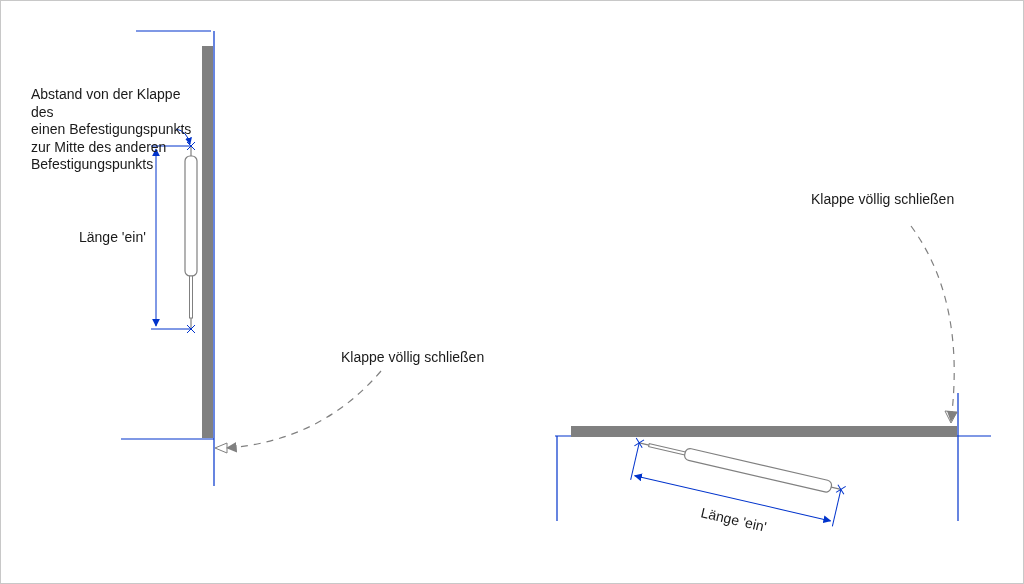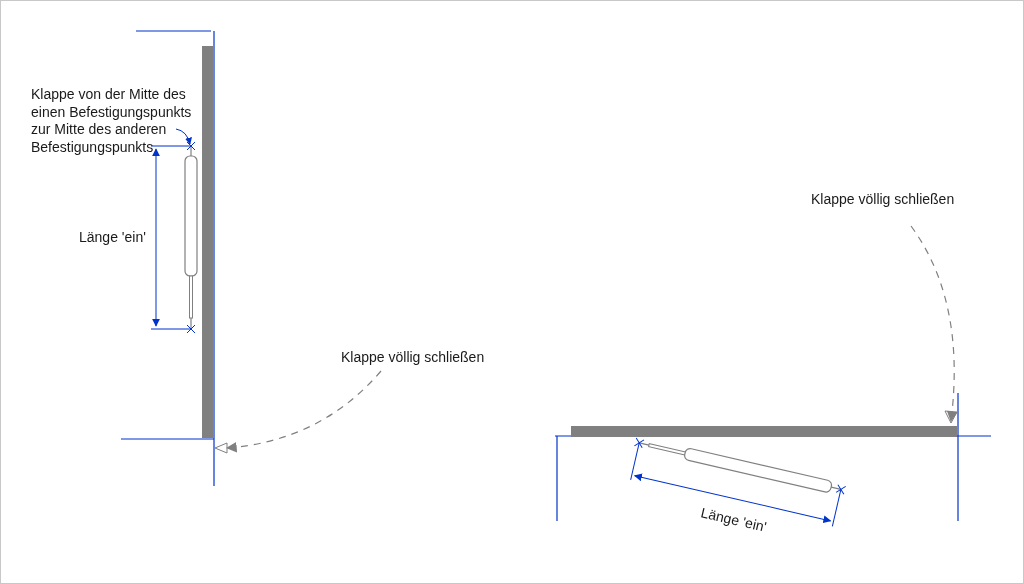--- a/index.html
+++ b/index.html
@@ -114,21 +114,21 @@
         <line x1="82" y1="0" x2="82" y2="38"></line>
         <line x1="-122" y1="33" x2="79" y2="33" marker-start="url(#arrBlue)" marker-end="url(#arrBlue)"></line>
       </g>
 
       <path d="M910,225 Q965,300 950,420" fill="none" stroke="#808080" stroke-width="1.2" stroke-dasharray="7 6" marker-end="url(#arrGrey)"></path>
 
       <path d="M950,422 L944,410 L956,411 Z" fill="none" stroke="#808080" stroke-width="1"></path>
     </g>
   </svg>
 
-  <div class="label" style="left:30px; top:85px; width:170px;">Klappe von der Mitte des
+  <div class="label" style="left:30px; top:85px; width:170px;">Abstand von der Klappe des
 einen Befestigungspunkts
 zur Mitte des anderen
 Befestigungspunkts</div>
 
   <div class="label" style="left:78px; top:228px;">Länge 'ein'</div>
 
   <div class="label" style="left:340px; top:348px;">Klappe völlig schließen</div>
 
   <div class="label" style="left:810px; top:190px;">Klappe völlig schließen</div>
 

